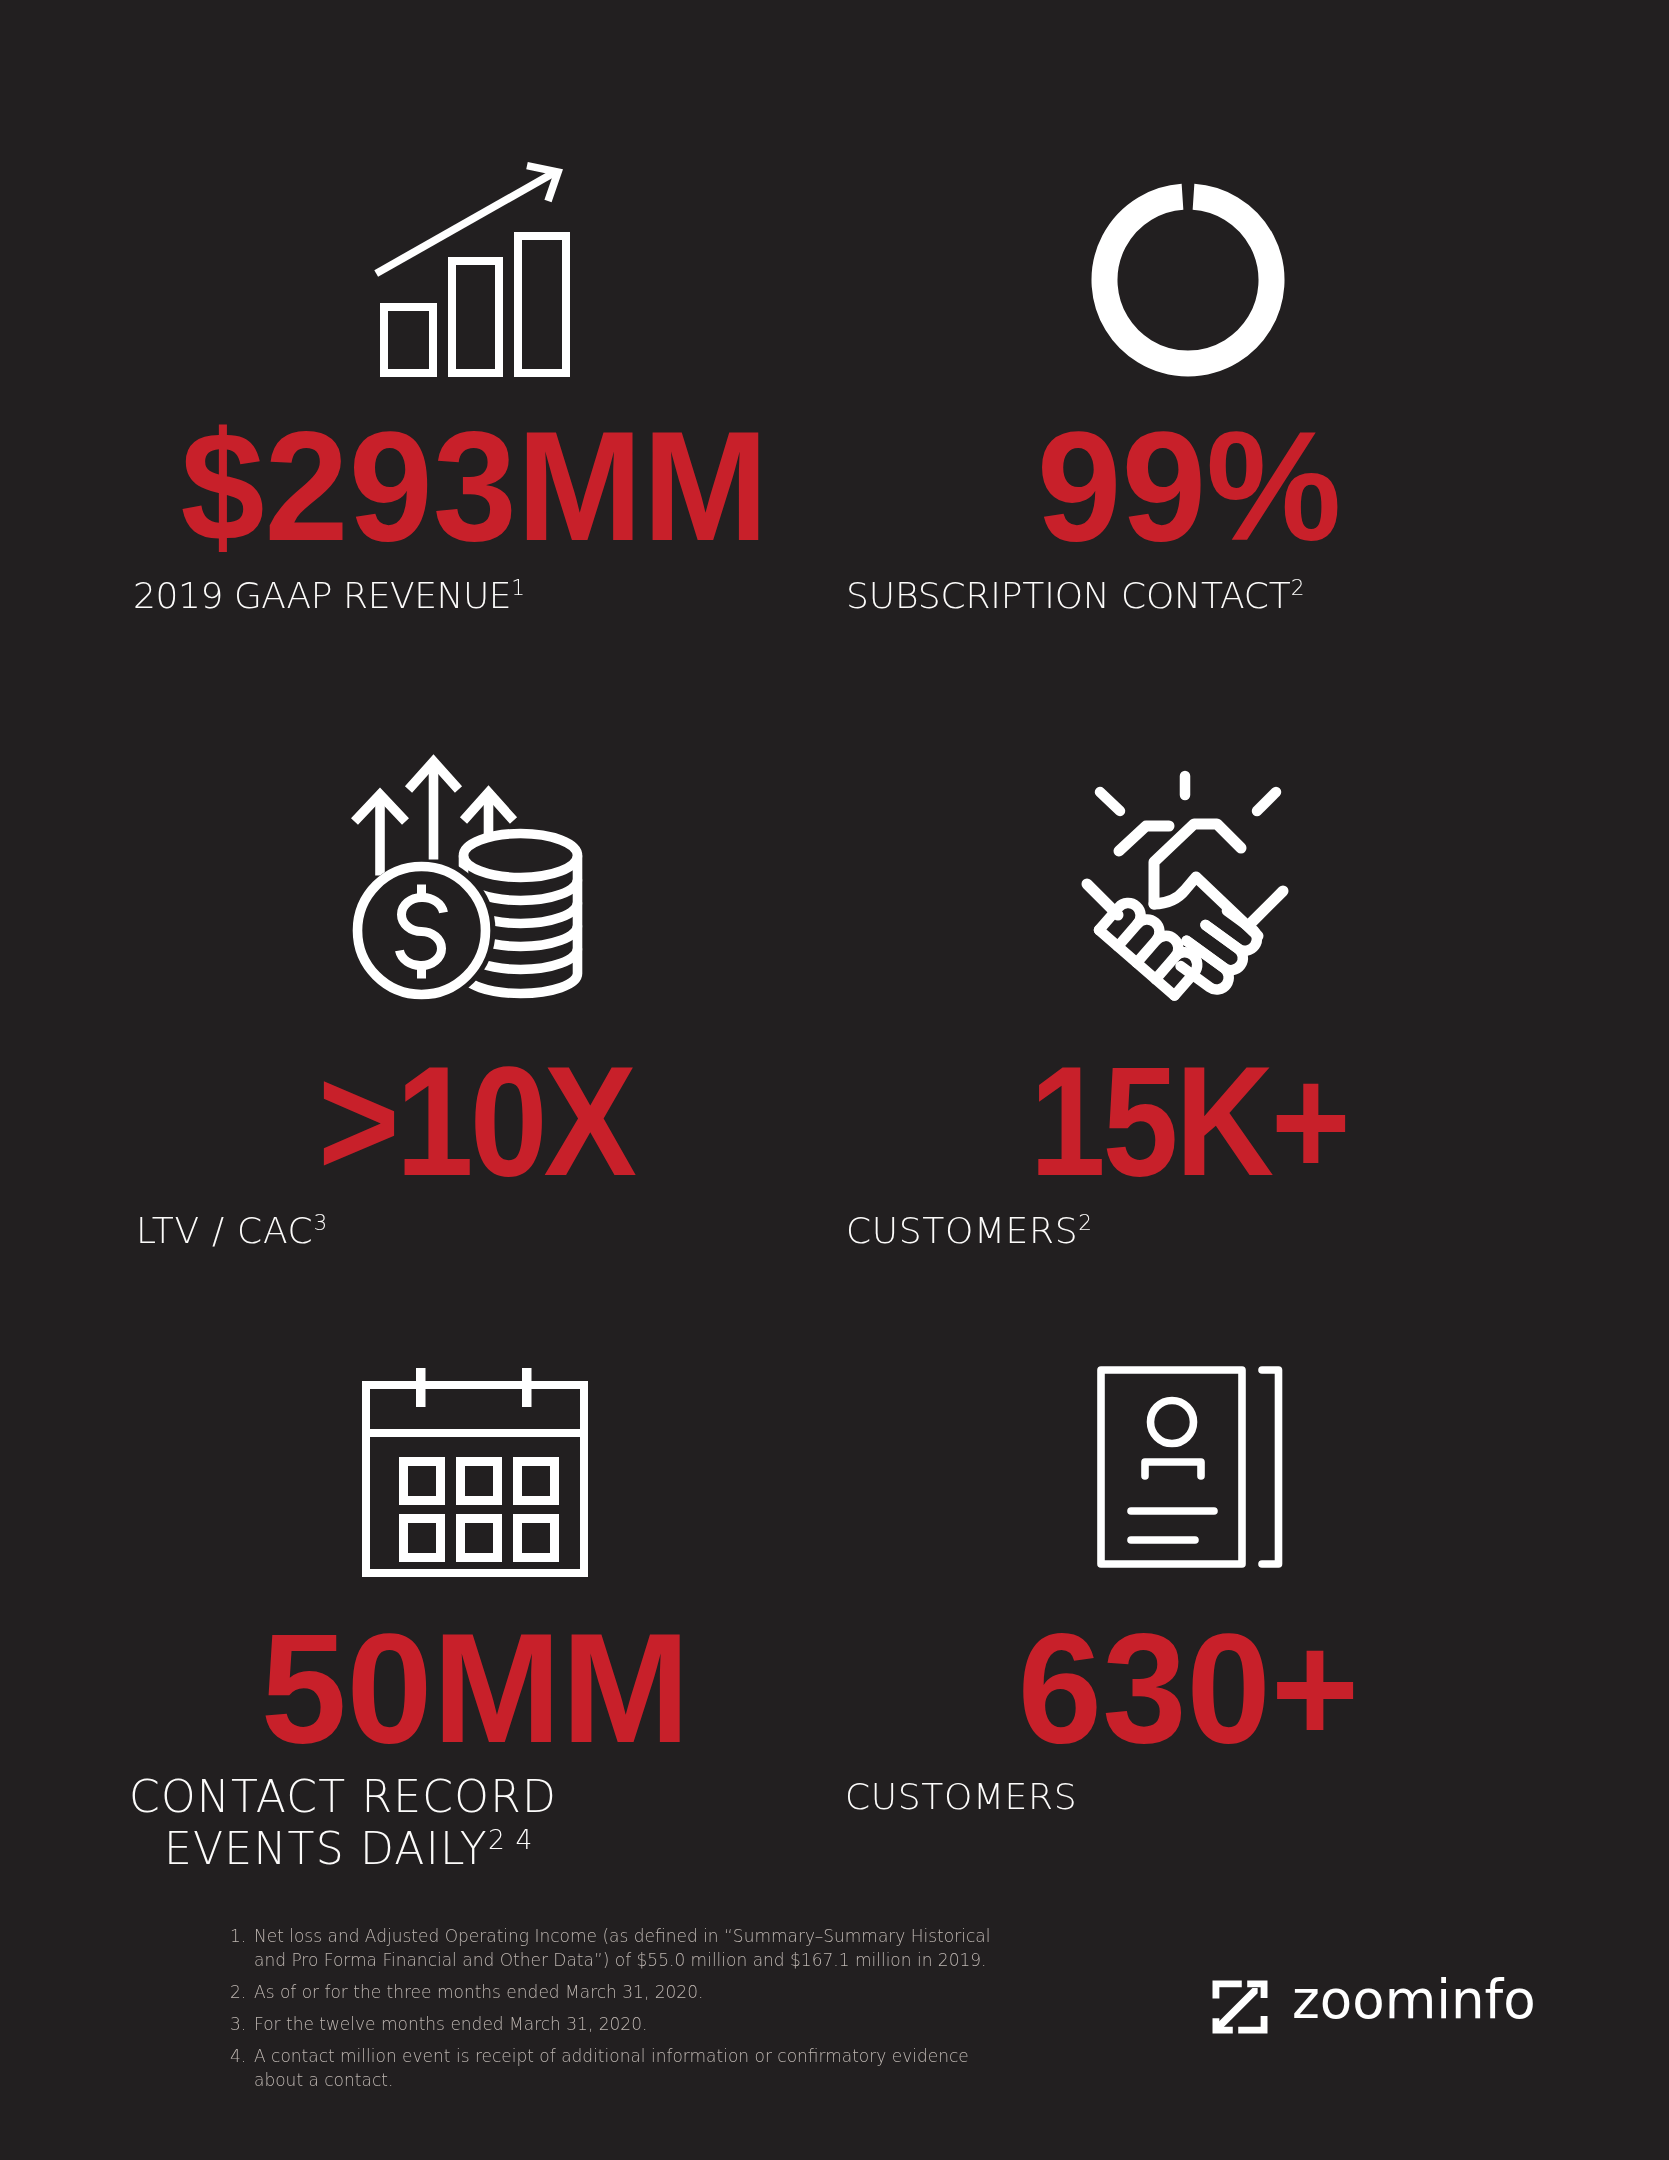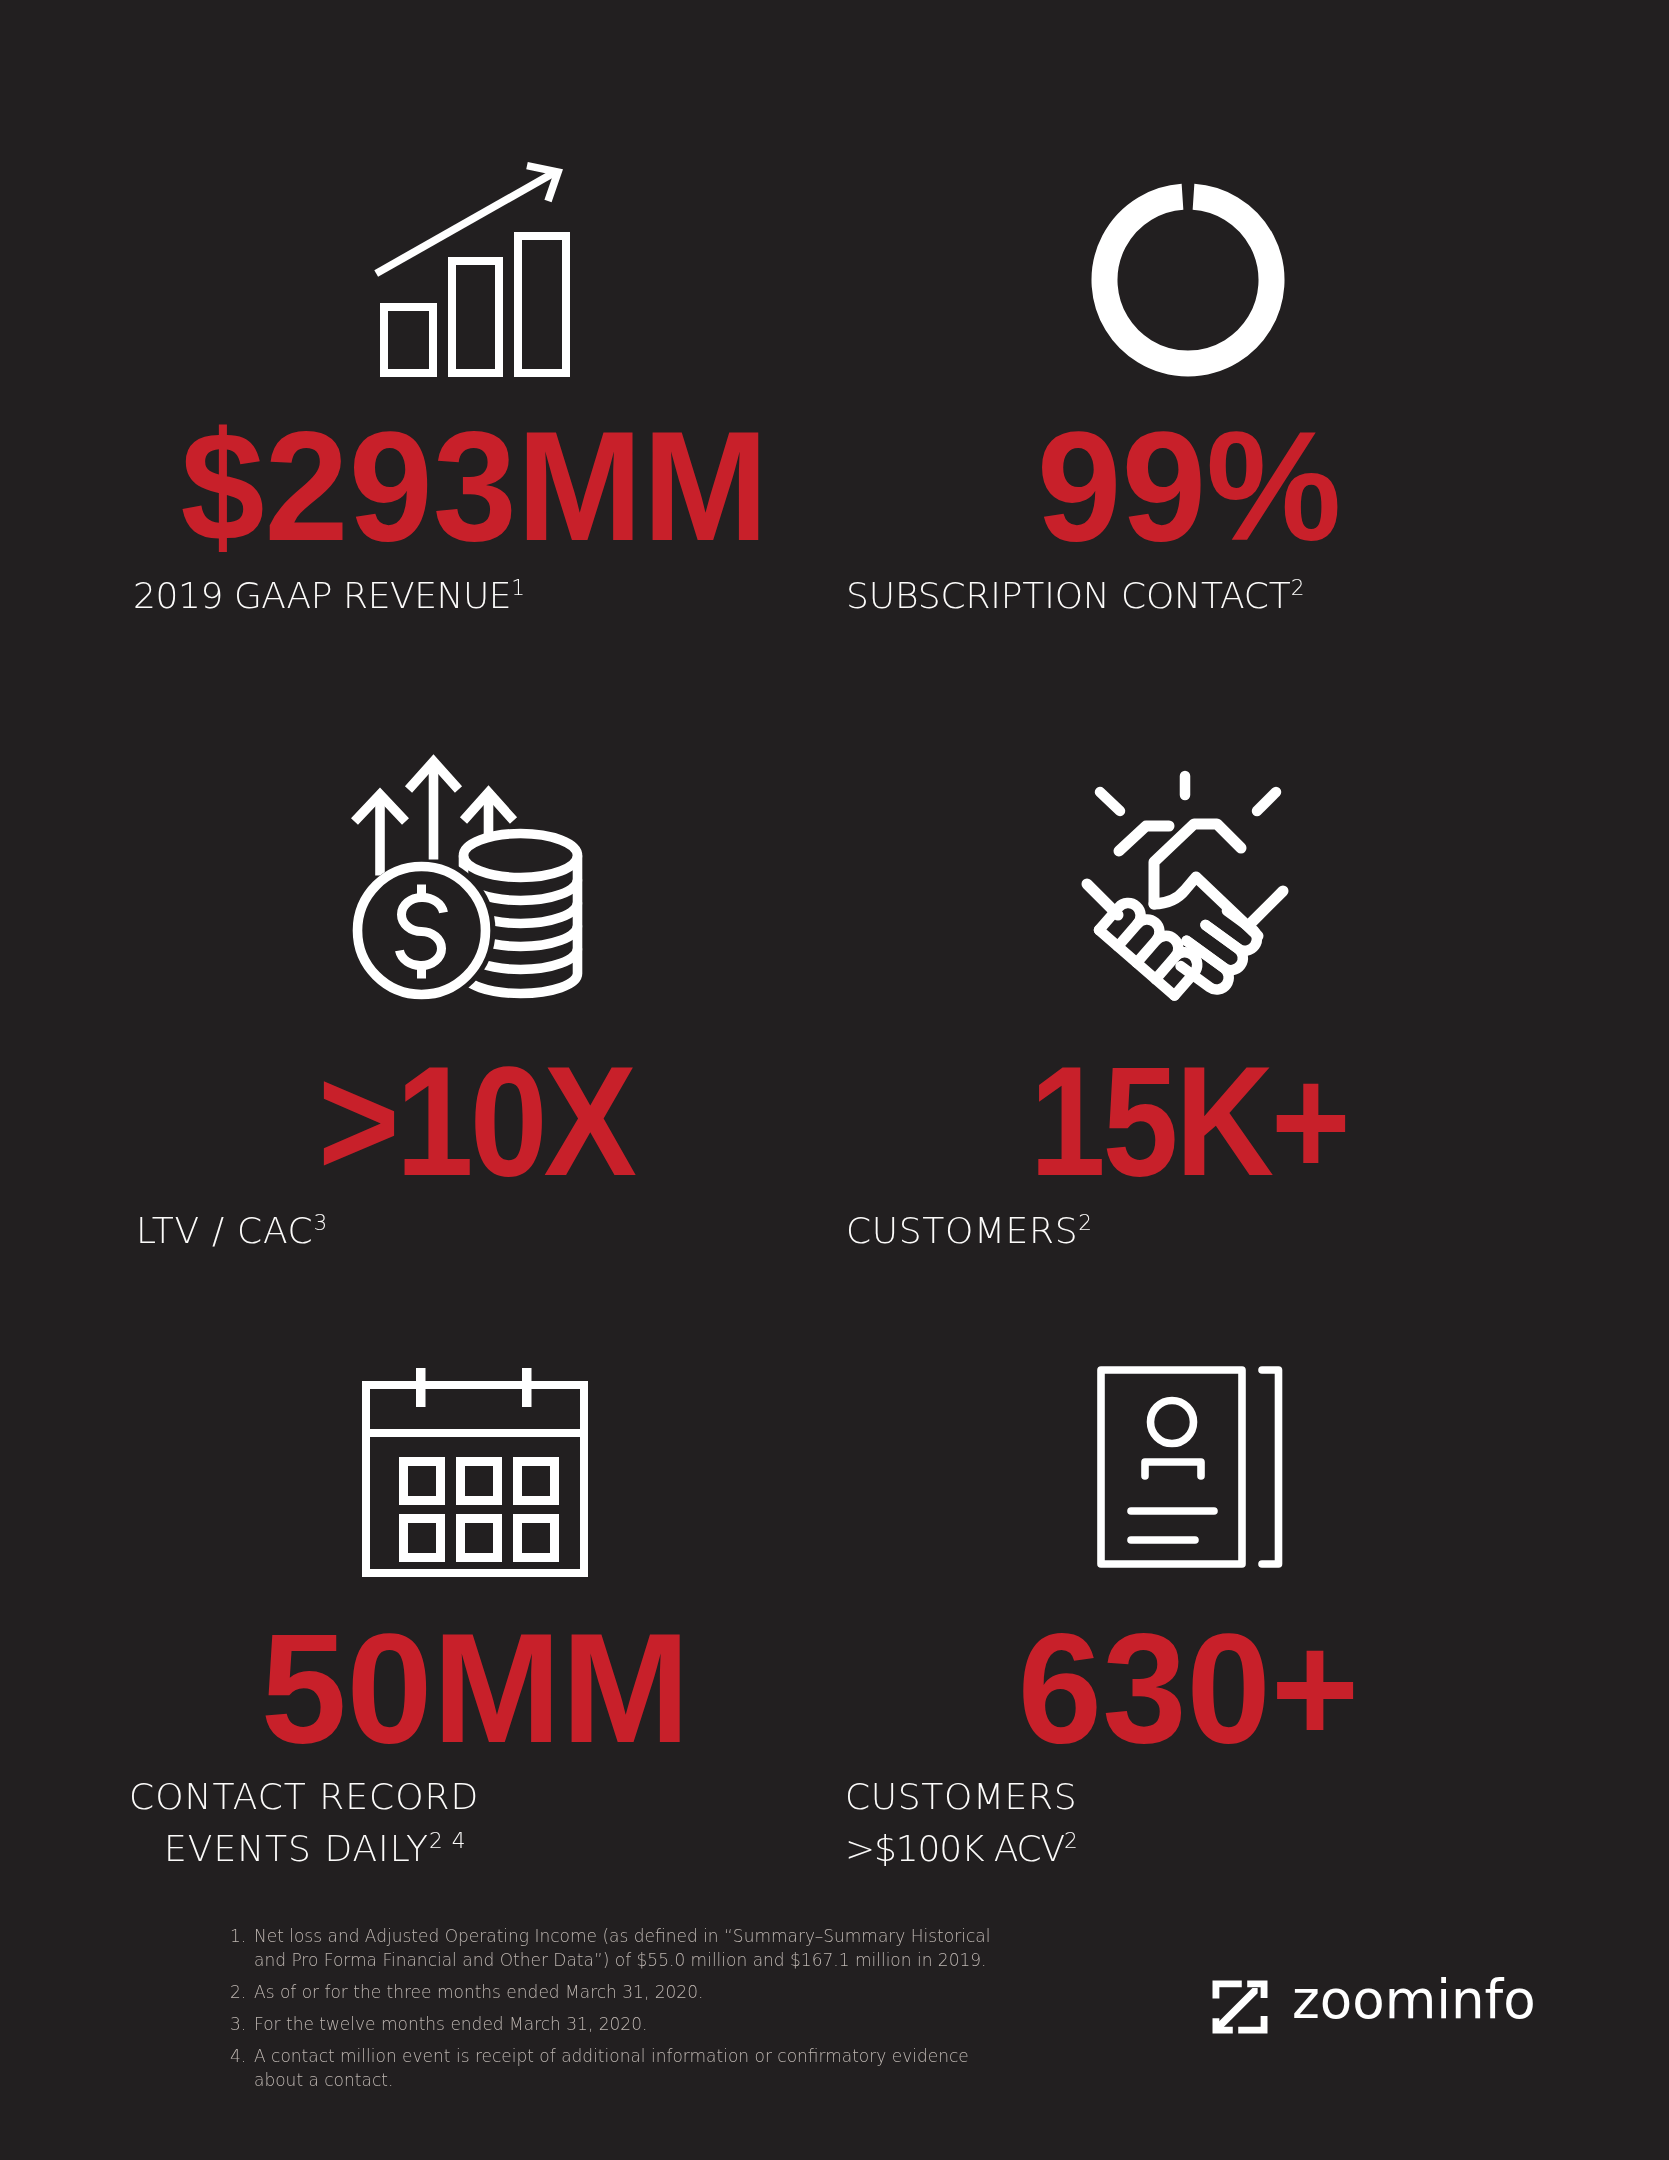--- a/index.html
+++ b/index.html
@@ -201,21 +201,21 @@
         <rect x="517.5" y="1461.5" width="37" height="39" stroke="#FFFFFF" stroke-width="9" fill="none"></rect>
 
         <rect x="403.5" y="1518.5" width="37" height="39" stroke="#FFFFFF" stroke-width="9" fill="none"></rect>
         <rect x="460.5" y="1518.5" width="37" height="39" stroke="#FFFFFF" stroke-width="9" fill="none"></rect>
         <rect x="517.5" y="1518.5" width="37" height="39" stroke="#FFFFFF" stroke-width="9" fill="none"></rect>
       </svg>
     </div>
     <div class="stat" style="left:125px;top:1611px;font-size:155px;">
       <span style="transform:scaleX(0.997)">50MM</span>
     </div>
-    <div class="label" style="left:129px;top:1771px;font-size:36px;line-height:52px;letter-spacing:0.028em;">
+    <div class="label" style="left:129px;top:1771px;font-size:44px;line-height:52px;letter-spacing:0.028em;">
       <div>CONTACT RECORD</div>
       <div style="padding-left:35px"><span>EVENTS DAILY</span><sup>2</sup><sup>&nbsp;</sup><sup>4</sup></div>
     </div>
   </div>
 
   <div class="cell" style="left:0;top:0;">
     <div class="icon-wrap" style="left:1097px;top:1366px;">
       <svg width="186" height="204" viewBox="1097 1366 186 204" fill="none">
         <g stroke="#FFFFFF" stroke-width="7.6" stroke-linecap="round" stroke-linejoin="round" fill="none">
 
@@ -230,21 +230,20 @@
           <path d="M1131 1511 H1214"></path>
           <path d="M1131 1540 H1195"></path>
         </g>
       </svg>
     </div>
     <div class="stat" style="left:839px;top:1611px;font-size:155px;">
       <span style="transform:scaleX(0.978)">630+</span>
     </div>
     <div class="label" style="left:845px;top:1771px;font-size:36px;line-height:52px;letter-spacing:0.018em;">
       <div>CUSTOMERS</div>
-      <div style="letter-spacing:-0.032em"><span>&gt;$100K ACV</span><sup>2</sup></div>
     </div>
   </div>
 
   <div class="footnotes">
     <div class="fn">
       <span class="fn-num">1.</span>
       <span class="fn-txt">Net loss and Adjusted Operating Income (as defined in “Summary–Summary Historical and Pro Forma Financial and Other Data”) of $55.0 million and $167.1 million in 2019.</span>
     </div>
     <div class="fn">
       <span class="fn-num">2.</span>

